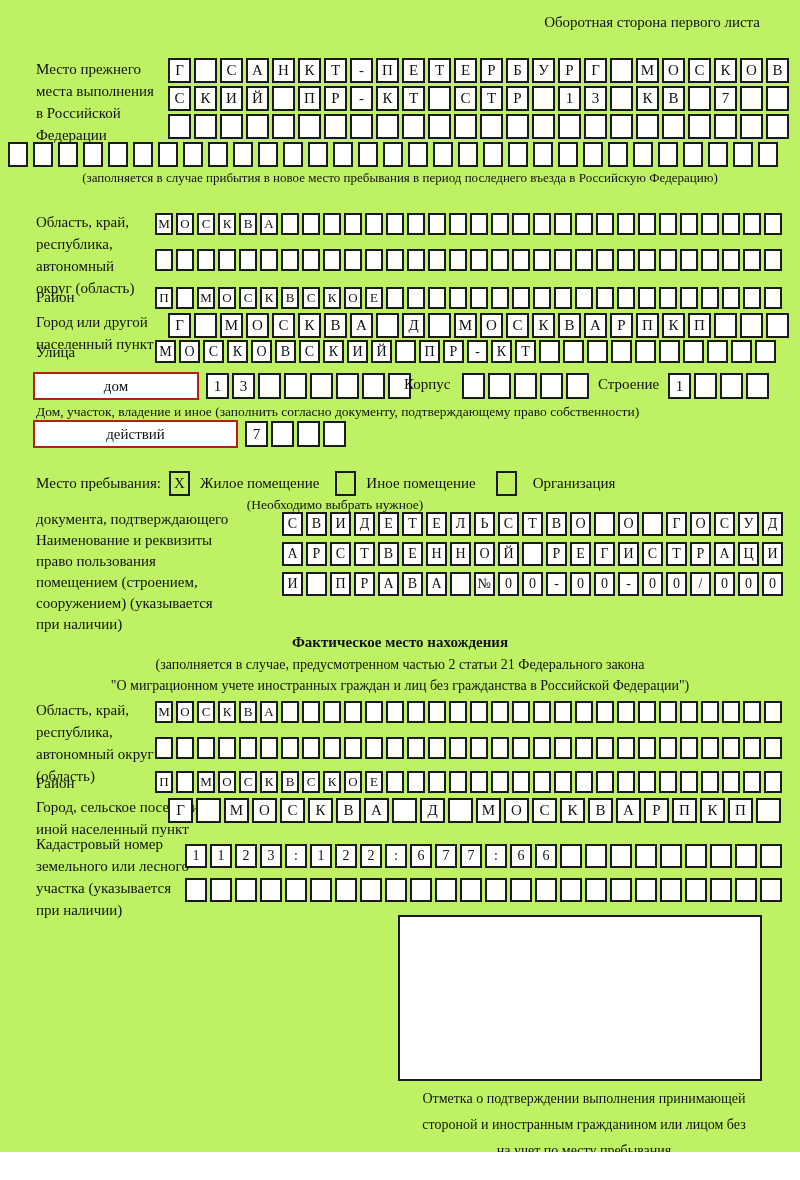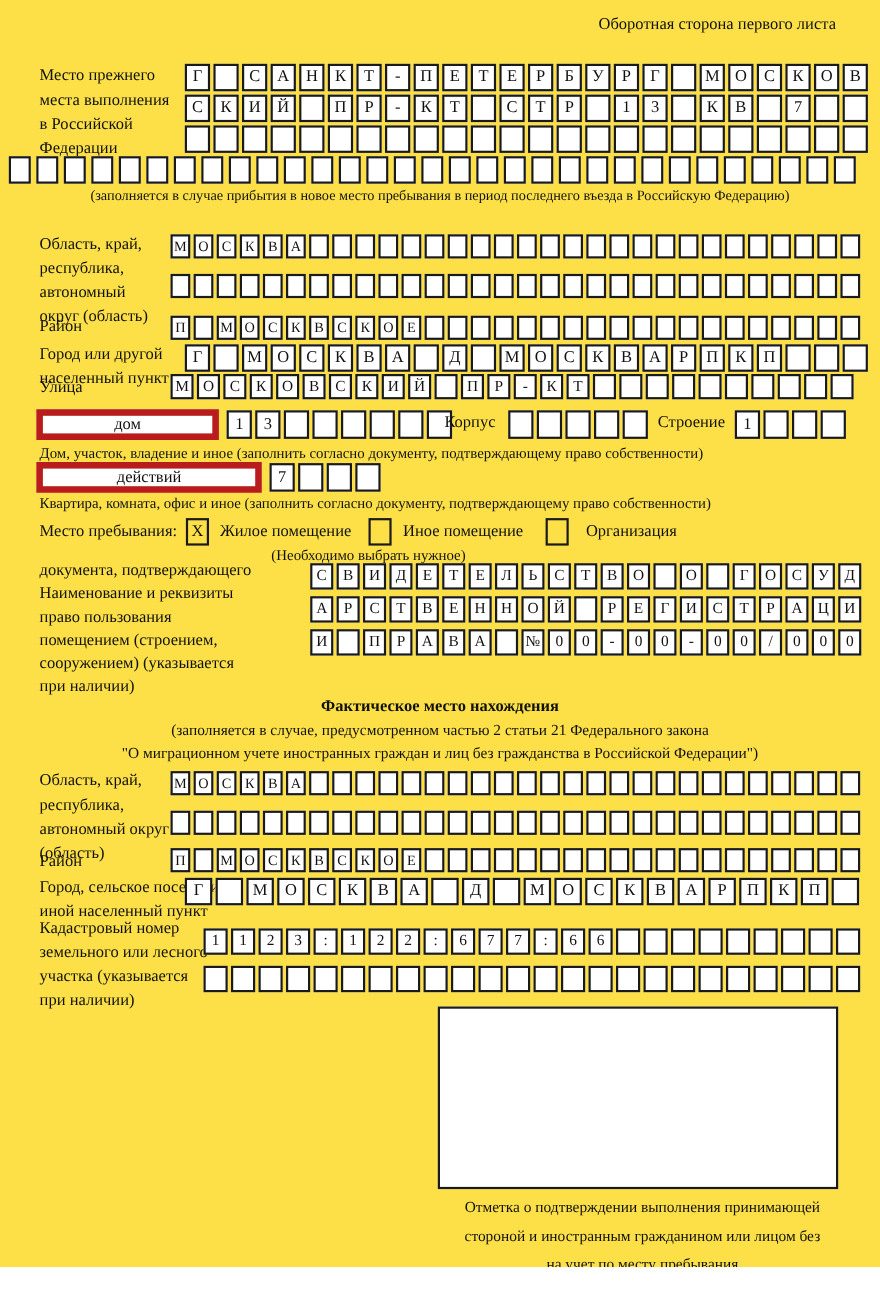--- a/index.html
+++ b/index.html
@@ -1,17 +1,17 @@
 <!DOCTYPE html>
 <html><head>
 <meta charset="utf-8">
 <style>
   html,body{margin:0;padding:0;background:#fff;}
   .page{
-    position:relative;width:800px;height:1152px;background:#fde047;
+    position:relative;width:800px;height:1152px;background:#bef264;
     font-family:"Liberation Serif","DejaVu Serif",serif;color:#111;overflow:hidden;
   }
   .abs{position:absolute;}
   .lbl{position:absolute;font-size:15px;line-height:22px;}
   .cap{position:absolute;font-size:13px;}
   .ctr{left:0;width:800px;text-align:center;}
   .bold{font-weight:bold;}
   .row{position:absolute;display:flex;gap:3px;}
   .g5{gap:5px;}
   .box{
@@ -21,21 +21,21 @@
   }
   .r-lg .box{width:23px;height:25px;font-size:15px;}
   .r-full .box{width:20px;height:25px;font-size:15px;}
   .r-sm .box{width:18px;height:22px;font-size:13px;}
   .r-st .box{width:21px;height:23px;font-size:14px;}
   .r-doc .box{width:21px;height:24px;font-size:14px;}
   .r-kad .box{width:22px;height:24px;font-size:14px;}
   .r-city2 .box{width:25px;height:25px;font-size:15px;}
   .r-num .box{width:23px;height:26px;font-size:15px;}
   .widebox{
-    position:absolute;box-sizing:border-box;border:6px solid #b91c1c;background:#fff;
+    position:absolute;box-sizing:border-box;border:2px solid #b91c1c;background:#fff;
     display:flex;align-items:center;justify-content:center;font-size:15px;
   }
   .inl{font-size:15px;}
   .stayrow{position:absolute;left:36px;top:471px;display:flex;align-items:center;font-size:15px;}
   .cbox{
     box-sizing:border-box;width:21px;height:25px;border:2px solid #1a1a1a;
     display:flex;align-items:center;justify-content:center;font-size:15px;
   }
   .stamp{position:absolute;left:398px;top:915px;width:360px;height:162px;border:2px solid #1a1a1a;background:#fff;}
   .confcap{position:absolute;left:388px;top:1086px;width:392px;text-align:center;font-size:14px;line-height:26px;}
@@ -361,21 +361,20 @@
     </div>
   <div class="cap" style="left:36px;top:404px;font-size:13.5px;">Дом, участок, владение и иное (заполнить согласно документу, подтверждающему право собственности)</div>
 
   <div class="widebox" style="left:33px;top:420px;width:205px;height:28px;">действий</div>
   <div class="row r-num" style="left:245px;top:421px;">
       <span class="box">7</span>
       <span class="box"></span>
       <span class="box"></span>
       <span class="box"></span>
     </div>
-  <div class="cap" style="left:36px;top:450px;font-size:13.5px;">Квартира, комната, офис и иное (заполнить согласно документу, подтверждающему право собственности)</div>
 
   <div class="stayrow">
     <span>Место пребывания:</span>
     <span class="cbox" style="margin-left:8px;">X</span>
     <span style="margin-left:10px;">Жилое помещение</span>
     <span class="cbox" style="margin-left:16px;"></span>
     <span style="margin-left:10px;">Иное помещение</span>
     <span class="cbox" style="margin-left:20px;"></span>
     <span style="margin-left:16px;">Организация</span>
   </div>

